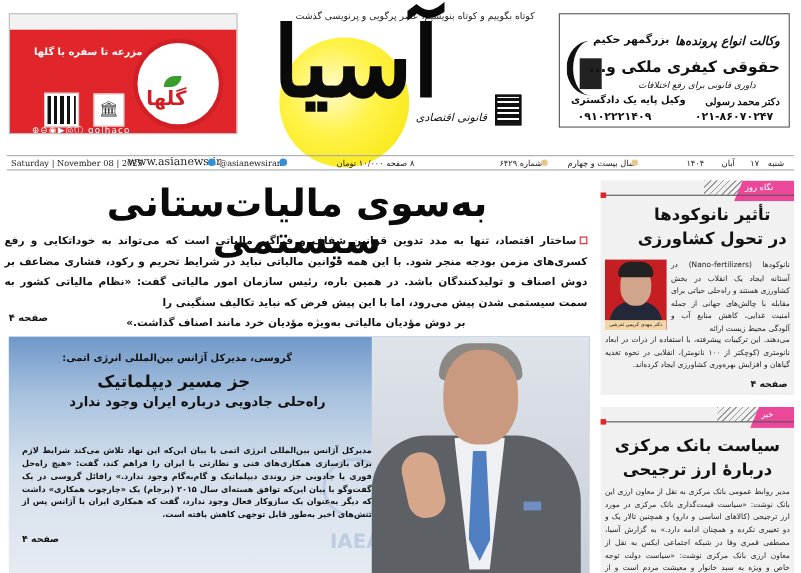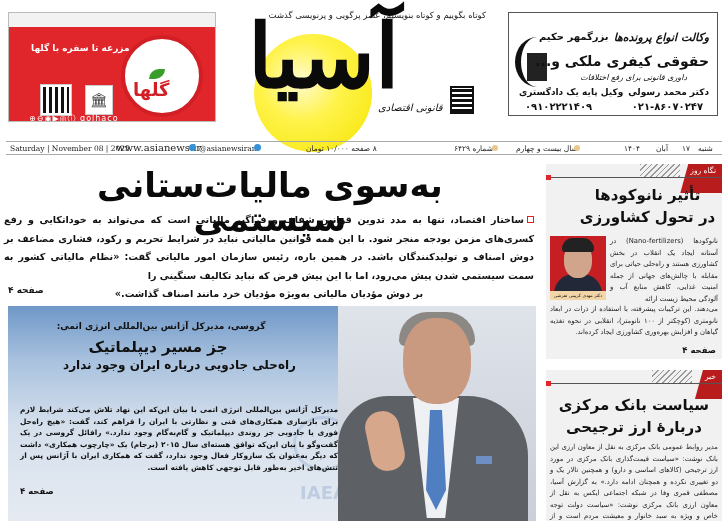--- a/index.html
+++ b/index.html
@@ -63,21 +63,21 @@
   .ad-right {
     position: absolute; left: 508px; top: 12px; width: 210px; height: 104px;
     border: 1px solid #555; background: #fff; direction: rtl; padding: 0 8px;
   }
   .ad-right .l1 { position:absolute; right: 8px; top: 18px; font-size: 11px; font-style: italic; font-weight: bold; }
   .ad-right .hakim { position:absolute; left: 30px; top: 18px; font-size: 10px; font-weight: bold; }
   .ad-right .emblem { position:absolute; left: 6px; top: 24px; width: 44px; height: 50px; border-radius: 50% 0 0 50%; border-left: 6px solid #111; }
   .ad-right .scale { position:absolute; left: 18px; top: 40px; width: 20px; height: 28px; background: #222; }
   .ad-right .l2 { position:absolute; right: 8px; top: 40px; font-size: 14px; font-weight: bold; }
   .ad-right .l3 { position:absolute; right: 30px; top: 60px; font-size: 8px; font-style: italic; }
-  .ad-right .l4a { position:absolute; right: 8px; top: 74px; font-size: 9px; font-weight: bold; }
+  .ad-right .l4a { position:absolute; right: 8px; top: 74px; font-size: 9px; font-weight: bold; font-family: Liberation Serif, serif; }
   .ad-right .l4b { position:absolute; left: 10px; top: 74px; font-size: 9px; font-weight: bold; }
   .ad-right .l5a { position:absolute; right: 14px; top: 88px; font-size: 10px; font-weight: bold; direction:ltr; }
   .ad-right .l5b { position:absolute; left: 16px; top: 88px; font-size: 10px; font-weight: bold; direction:ltr; }
 
   
   .strip {
     position: absolute; left: 6px; top: 141px; width: 716px; height: 14px;
     border-top: 1px solid #aaa; border-bottom: 1px solid #aaa;
     font-size: 7.5px; color: #222; font-family: "DejaVu Serif", serif;
   }
@@ -122,21 +122,21 @@
   .ph-title2 { position:absolute; left: 8px; top: 52px; width: 280px; text-align: right; direction: rtl; font-size: 12px; font-weight: bold; color: #111; white-space: nowrap; }
   .ph-body { position:absolute; left: 12px; top: 98px; width: 318px; direction: rtl; text-align: justify; font-size: 7.4px; line-height: 11.5px; font-weight: bold; color: #111; }
   .ph-page { position:absolute; left: 12px; top: 180px; font-size: 8.5px; font-weight: bold; direction: rtl; }
 
   
   .col-right { position: absolute; left: 546px; top: 164px; width: 176px; height: 357px; }
   .box { position: absolute; left: 0; width: 176px; background: #f1f1f1; }
   .box1 { top: 0; height: 195px; }
   .box2 { top: 206px; height: 151px; }
   .sec-label {
-    position: absolute; right: 0; top: 0; height: 29px; padding: 0 6px 0 10px; background: #b91c1c; color: #fff;
+    position: absolute; right: 0; top: 0; height: 19px; padding: 0 19px 0 10px; background: #ec4899; color: #fff;
     font-size: 7.5px; line-height: 13px; direction: rtl; clip-path: polygon(8px 0,100% 0,100% 100%,0 100%);
   }
   .hatch { position:absolute; right: 42px; top: 0; width: 40px; height: 13px; background: repeating-linear-gradient(135deg,#999 0 1px,transparent 1px 4px); }
   .rule { position:absolute; left: 2px; top: 13px; width: 174px; height: 1px; background: #555; }
   .rule-dot { position:absolute; left: 0; top: 11px; width: 5px; height: 5px; background: #e0262b; }
   .box-title {
     position: absolute; left: 0; width: 176px; text-align: center; direction: rtl; font-size: 15px; font-weight: bold; line-height: 22px; color: #111;
   }
   .box1 .box-title { top: 20px; padding-left: 27px; }
   .box2 .box-title { top: 24px; }

